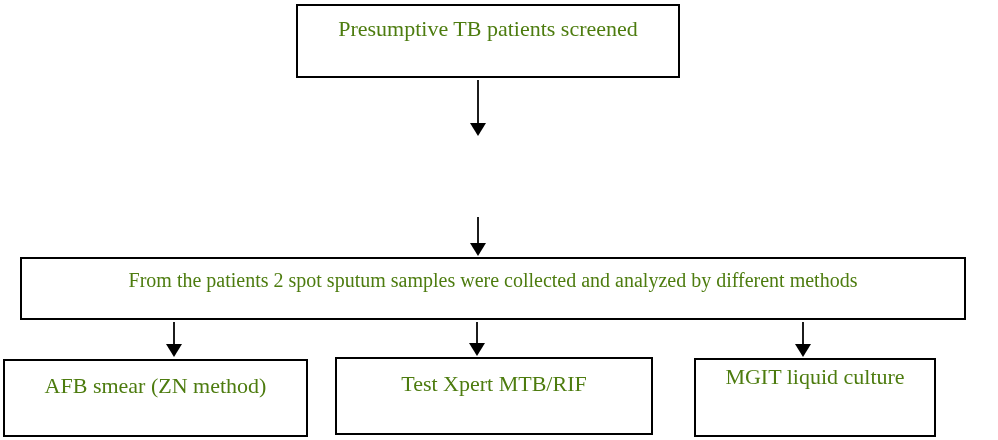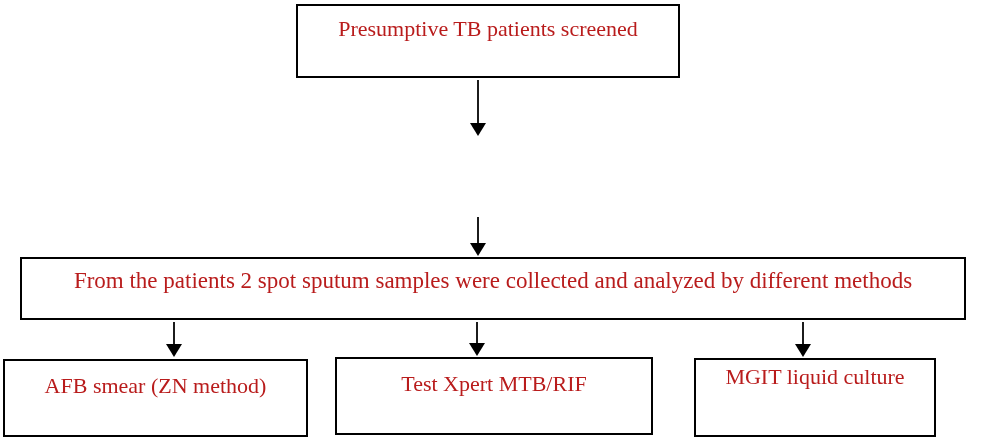--- a/index.html
+++ b/index.html
@@ -6,36 +6,36 @@
     margin: 0;
     padding: 0;
     background: #ffffff;
   }
   .canvas {
     position: relative;
     width: 998px;
     height: 440px;
     background: #ffffff;
     font-family: "Liberation Serif", "DejaVu Serif", serif;
-    color: #b91c1c;
+    color: #4d7c0f;
     overflow: hidden;
   }
   .node {
     position: absolute;
     border: 2px solid #000000;
     background: #ffffff;
     box-sizing: border-box;
     text-align: center;
     font-size: 22px;
     line-height: 27px;
     padding-top: 9px;
   }
   .node-screened   { left: 296px; top: 4px;   width: 384px; height: 74px; }
   .node-blood      { left: 67px;  top: 139px; width: 816px; height: 77px; padding-top: 6px; padding-left: 10px; padding-right: 10px; font-size: 21px; }
-  .node-sputum     { left: 20px;  top: 257px; width: 946px; height: 63px; padding-top: 8px; font-size: 23px; }
+  .node-sputum     { left: 20px;  top: 257px; width: 946px; height: 63px; padding-top: 8px; font-size: 20px; }
   .node-afb        { left: 3px;   top: 359px; width: 305px; height: 78px; padding-top: 11px; }
   .node-xpert      { left: 335px; top: 357px; width: 318px; height: 78px; padding-top: 11px; }
   .node-mgit       { left: 694px; top: 358px; width: 242px; height: 79px; padding-top: 3px; }
 
   .arrow {
     position: absolute;
     width: 16px;
   }
   .arrow .shaft {
     position: absolute;

